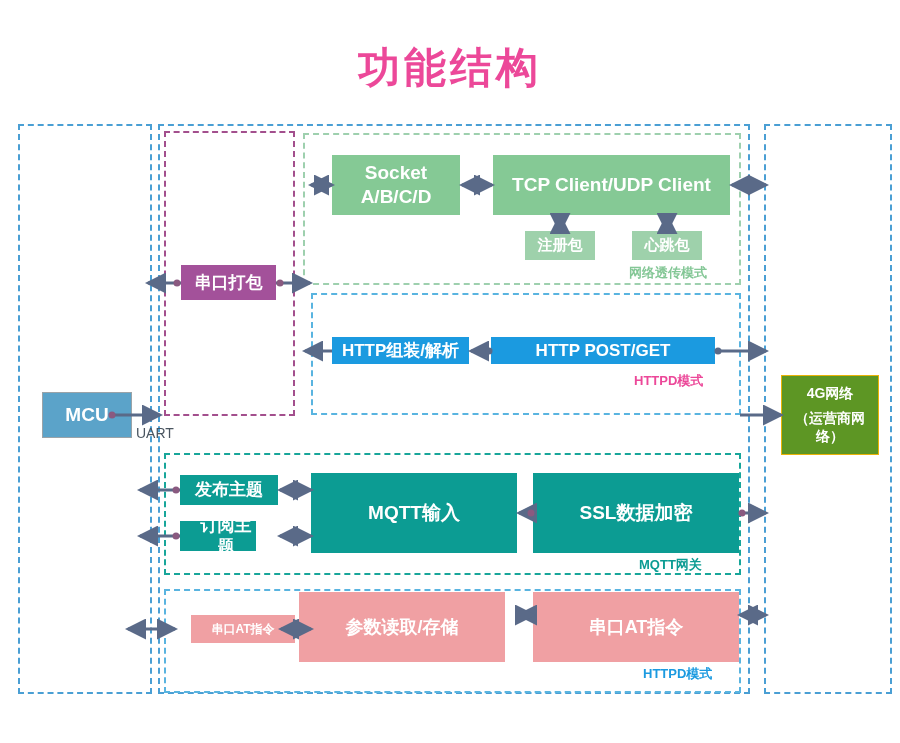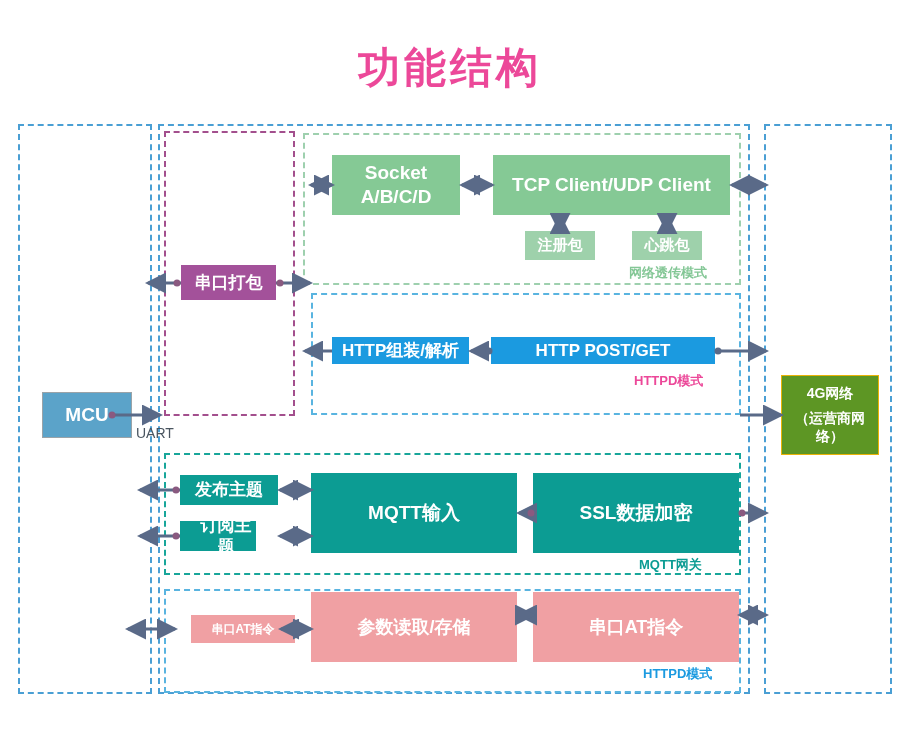--- a/index.html
+++ b/index.html
@@ -136,21 +136,21 @@
   <div class="box teal" style="left:533px;top:473px;width:206px;height:80px;font-size:19px;">
     <span>SSL数据加密</span>
   </div>
 
   <div class="caption cap-teal" style="left:639px;top:556px;">MQTT网关</div>
 
   <div class="box pink" style="left:191px;top:615px;width:104px;height:28px;font-size:12px;">
     <span>串口AT指令</span>
   </div>
 
-  <div class="box pink" style="left:311px;top:592px;width:206px;height:70px;font-size:18px;">
+  <div class="box pink" style="left:299px;top:592px;width:206px;height:70px;font-size:18px;">
     <span>参数读取/存储</span>
   </div>
 
   <div class="box pink" style="left:533px;top:592px;width:206px;height:70px;font-size:18px;">
     <span>串口AT指令</span>
   </div>
 
   <div class="caption cap-pink" style="left:643px;top:665px;">HTTPD模式</div>
 
   <div class="box olive" style="left:781px;top:375px;width:98px;height:80px;font-size:14px;flex-direction:column;">

